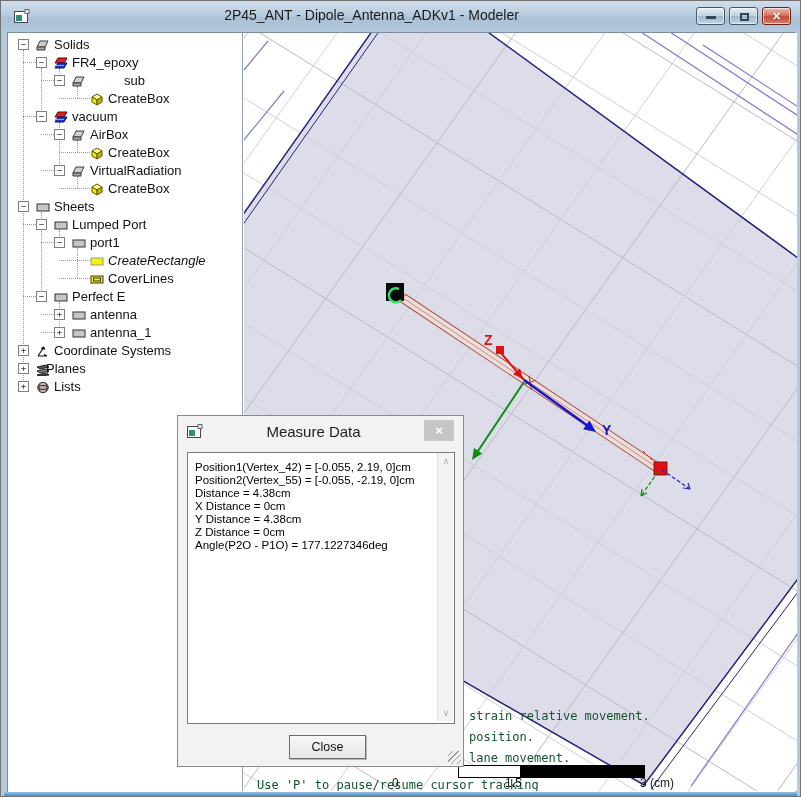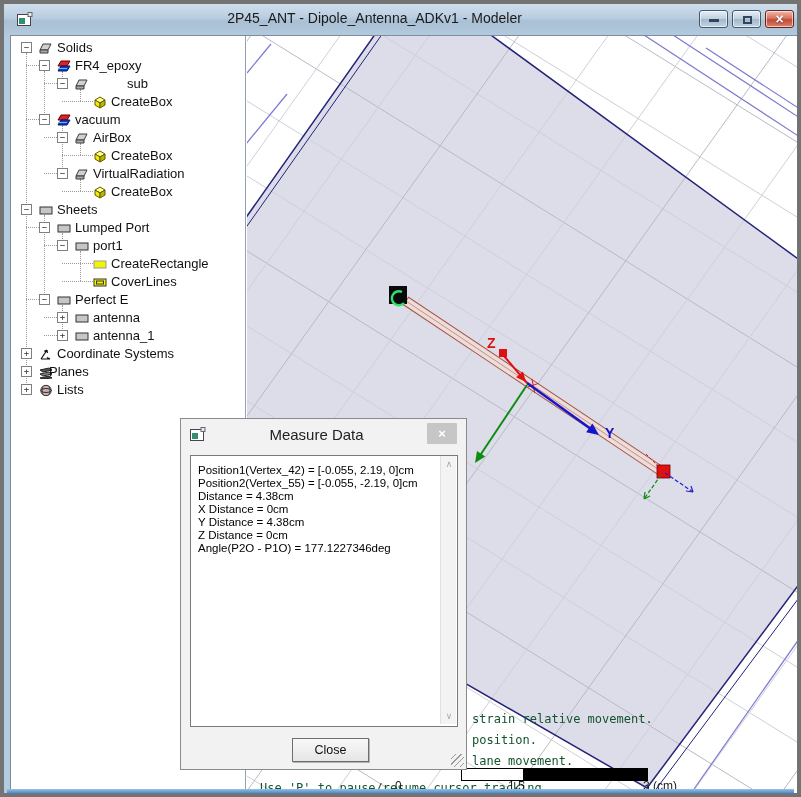--- a/index.html
+++ b/index.html
@@ -1,17 +1,17 @@
 <!DOCTYPE html>
 <html><head>
 <meta charset="utf-8">
 <style>
   html,body{margin:0;padding:0;background:#e8e8e8;}
   *{box-sizing:border-box;}
-  .window{position:relative;width:801px;height:797px;background:#b3cadf;font-family:"Liberation Sans",sans-serif;overflow:hidden;border:4px solid #737373;}
+  .window{position:relative;width:801px;height:797px;background:#b3cadf;font-family:"Liberation Sans",sans-serif;overflow:hidden;border:1px solid #737373;}
   
   .titlebar{position:absolute;left:0;top:0;width:801px;height:31px;
     background:linear-gradient(180deg,#cfdeec 0%,#b9cde0 45%,#a9c0d5 55%,#b3c9dd 100%);}
   .app-icon{position:absolute;left:13px;top:8px;width:16px;height:15px;}
   .title-text{position:absolute;left:60px;right:120px;top:6px;text-align:center;
     font-size:14px;color:#1a1a1a;white-space:nowrap;}
   .win-btns{position:absolute;right:11px;top:6px;display:flex;gap:4px;}
   .wbtn{width:29px;height:18px;border:1px solid #44596e;border-radius:3px;position:relative;
     background:linear-gradient(180deg,#e6eef6 0%,#bfd0df 48%,#a3b8cb 52%,#c3d4e2 100%);
     box-shadow:inset 0 0 0 1px rgba(255,255,255,.6);}
@@ -198,21 +198,21 @@
           <span class="tlabel" style="left: 64px; top: 2px;">Lumped Port</span>
         </div>
         <div class="trow" style="left: 0px; top: 200px; width: 235px;">
           <div class="tstub" style="left: 33px; top: 9px; width: 13px;"></div>
           <div class="texp" style="left: 46px; top: 3.5px;">−</div>
           <div class="tico" style="left: 64px; top: 2.5px;"><svg width="14" height="13" viewBox="0 0 14 13">
               <rect x="1" y="3" width="12" height="7" fill="#c6c6c6" stroke="#333"></rect>
             </svg></div>
           <span class="tlabel" style="left: 82px; top: 2px;">port1</span>
         </div>
-        <div class="trow" style="left: 0px; top: 218px; width: 235px;">
+        <div class="trow" style="left: 0px; top: 218px; width: 235px; font-style: italic;">
           <div class="tstub" style="left: 51px; top: 9px; width: 31px;"></div>
           <div class="tico" style="left: 82px; top: 2.5px;"><svg width="14" height="13" viewBox="0 0 14 13">
               <rect x="1" y="3" width="12" height="7" fill="#f4f400" stroke="#999"></rect>
             </svg></div>
           <span class="tlabel" style="left: 100px; top: 2px;">CreateRectangle</span>
         </div>
         <div class="trow" style="left: 0px; top: 236px; width: 235px;">
           <div class="tstub" style="left: 51px; top: 9px; width: 31px;"></div>
           <div class="tico" style="left: 82px; top: 2.5px;"><svg width="14" height="13" viewBox="0 0 14 13">
               <rect x="1" y="3" width="12" height="7" fill="#f4f400" stroke="#333"></rect>

